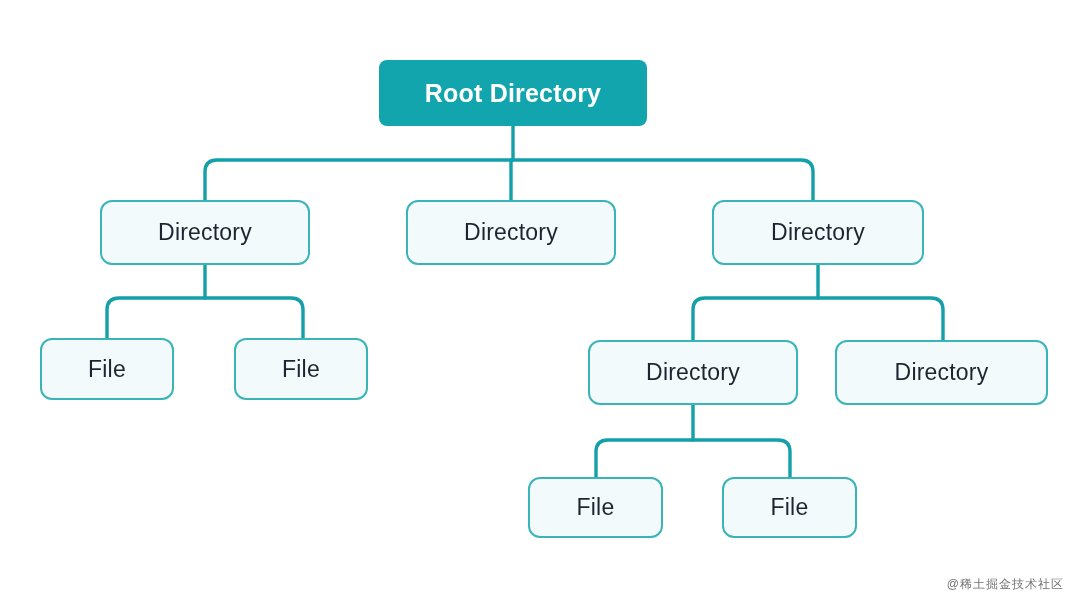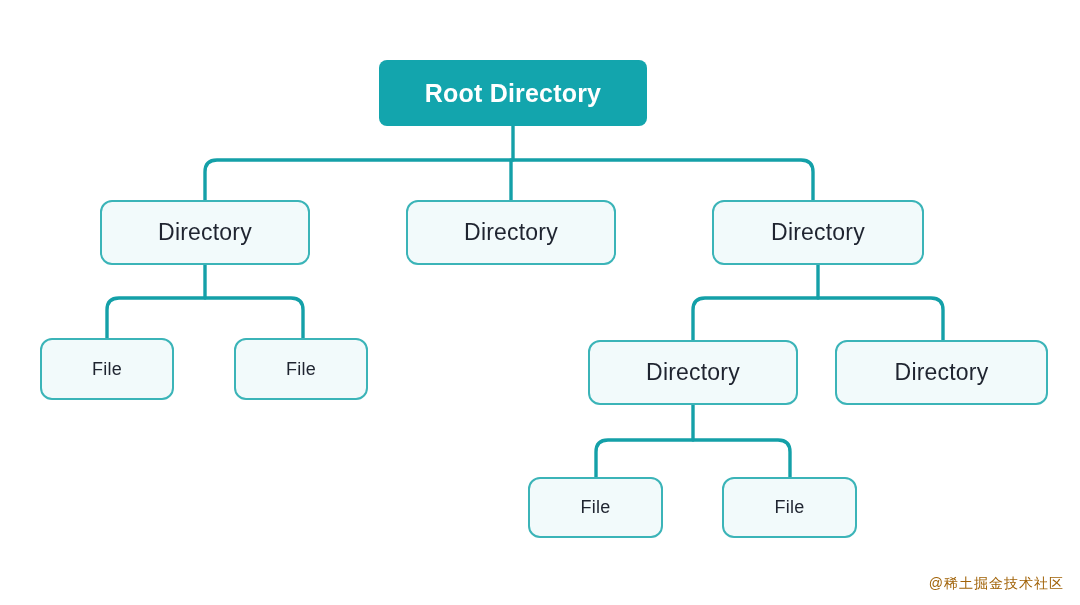--- a/index.html
+++ b/index.html
@@ -46,30 +46,30 @@
   .node-dir {
     background: #f2fafb;
     color: #1f2430;
     font-size: 23px;
     font-weight: normal;
     border: 2px solid #3bb4b8;
   }
   .node-file {
     background: #f2fafb;
     color: #1f2430;
-    font-size: 18px;
+    font-size: 23px;
     font-weight: normal;
     border: 2px solid #3bb4b8;
   }
   #watermark {
     position: absolute;
     right: 16px;
     bottom: 12px;
-    color: #a16207;
-    font-size: 14px;
+    color: #737373;
+    font-size: 12px;
     letter-spacing: 1px;
     z-index: 3;
   }
 </style>
 </head>
 <body>
 
 <div id="canvas">
 
   <svg id="edges" viewBox="0 0 1080 605" xmlns="http://www.w3.org/2000/svg">

